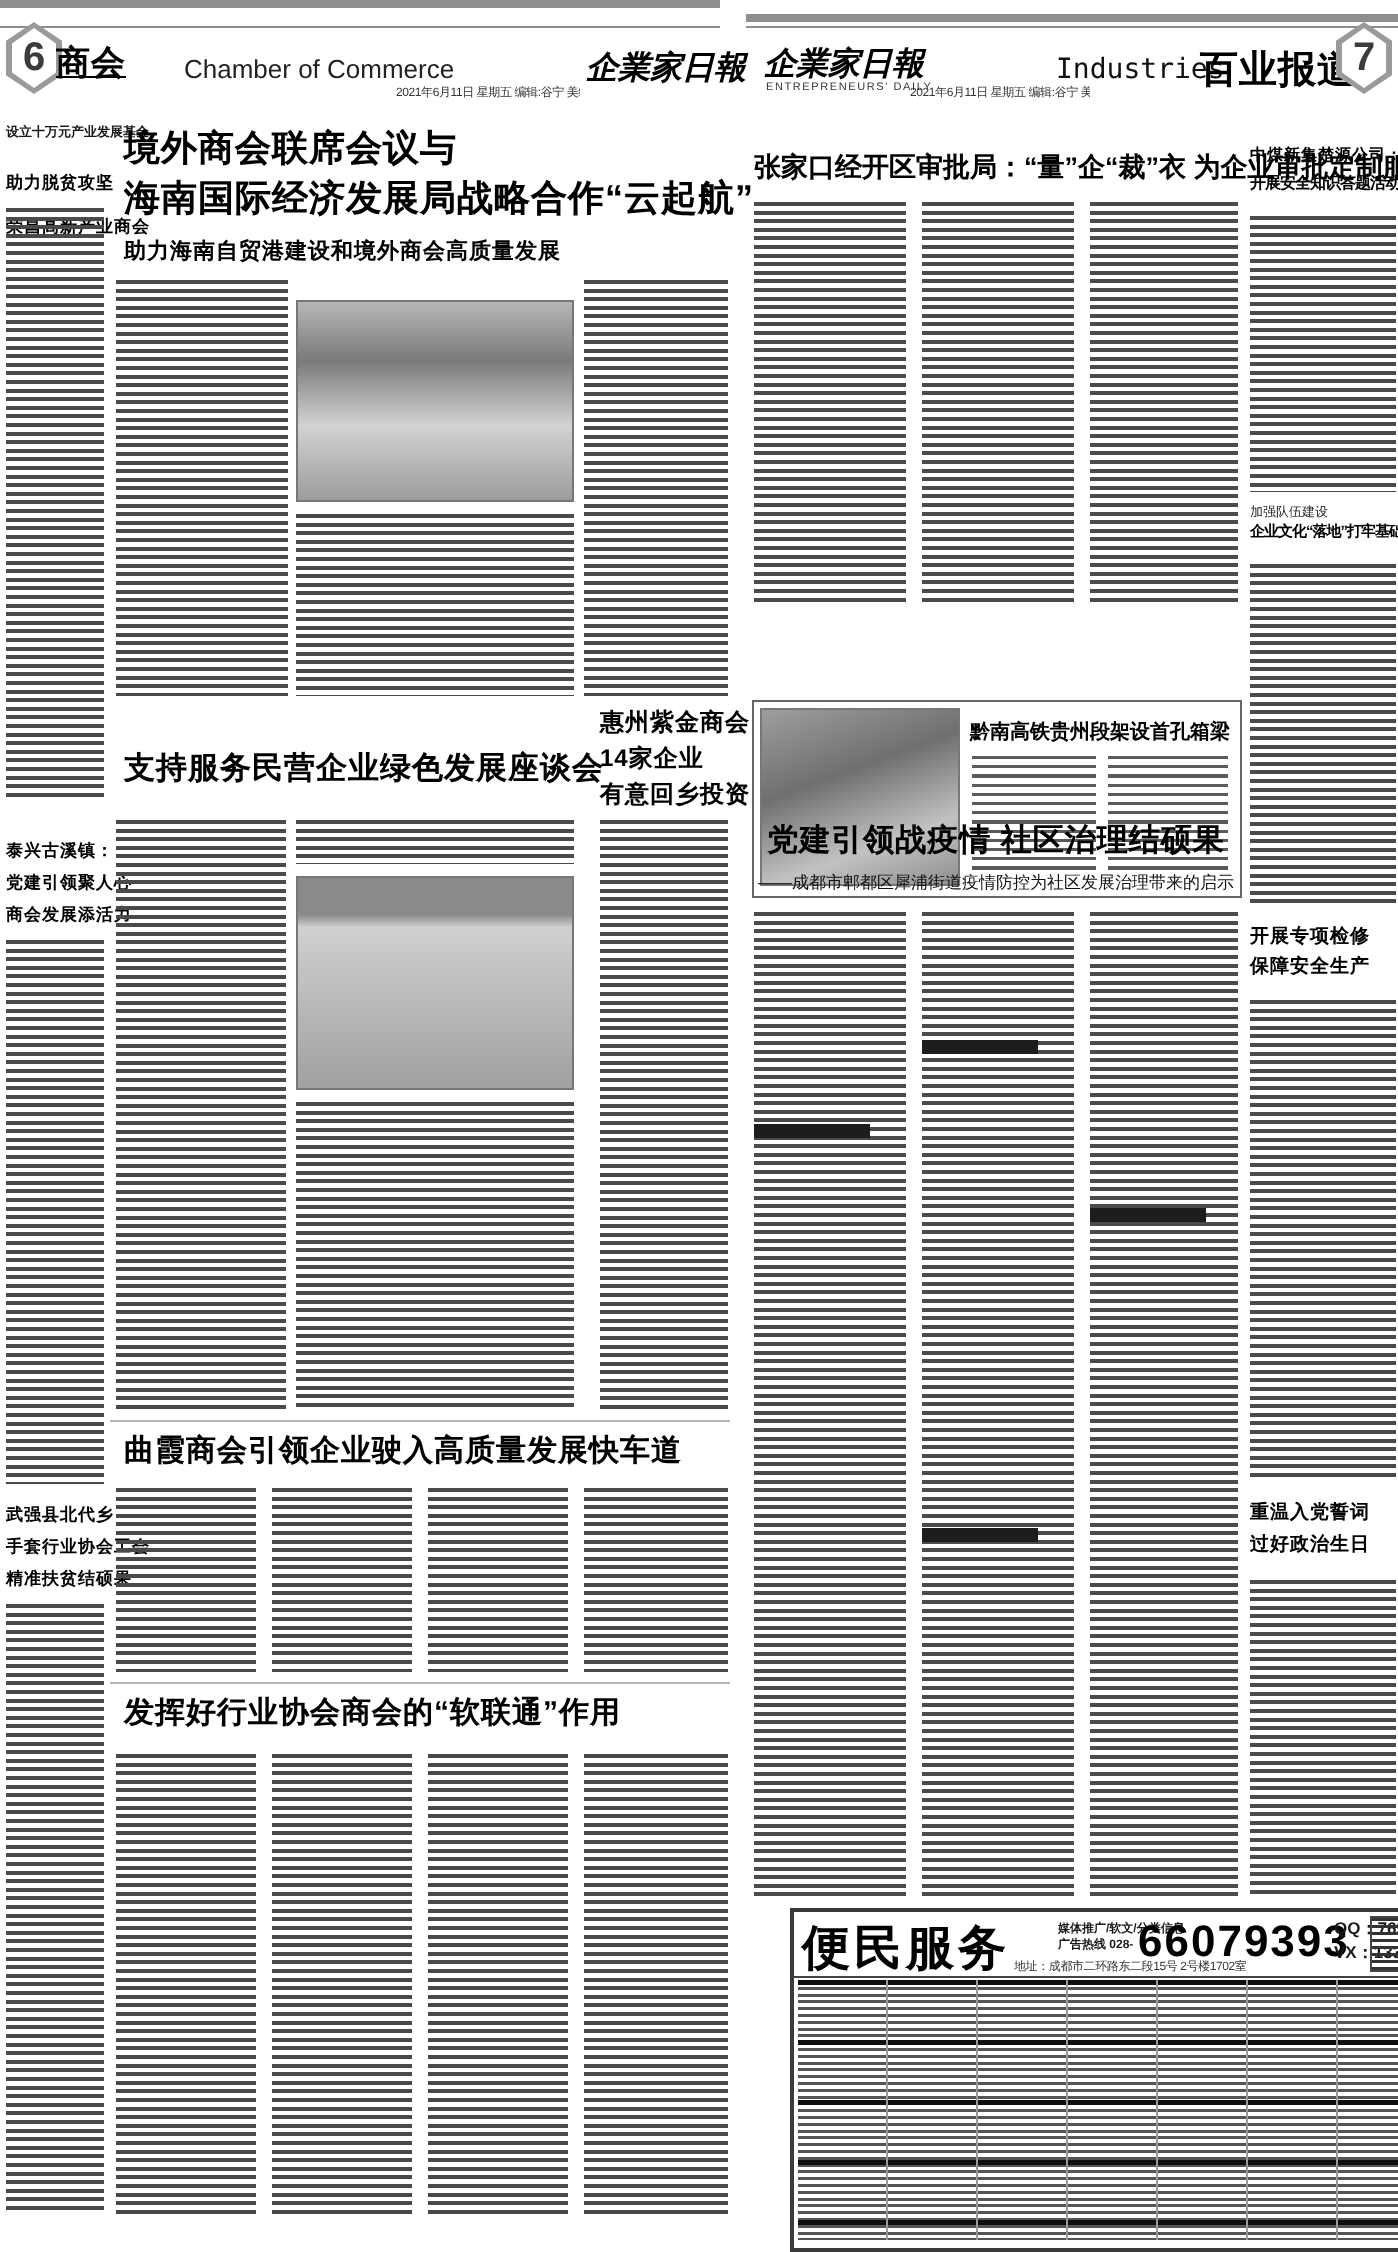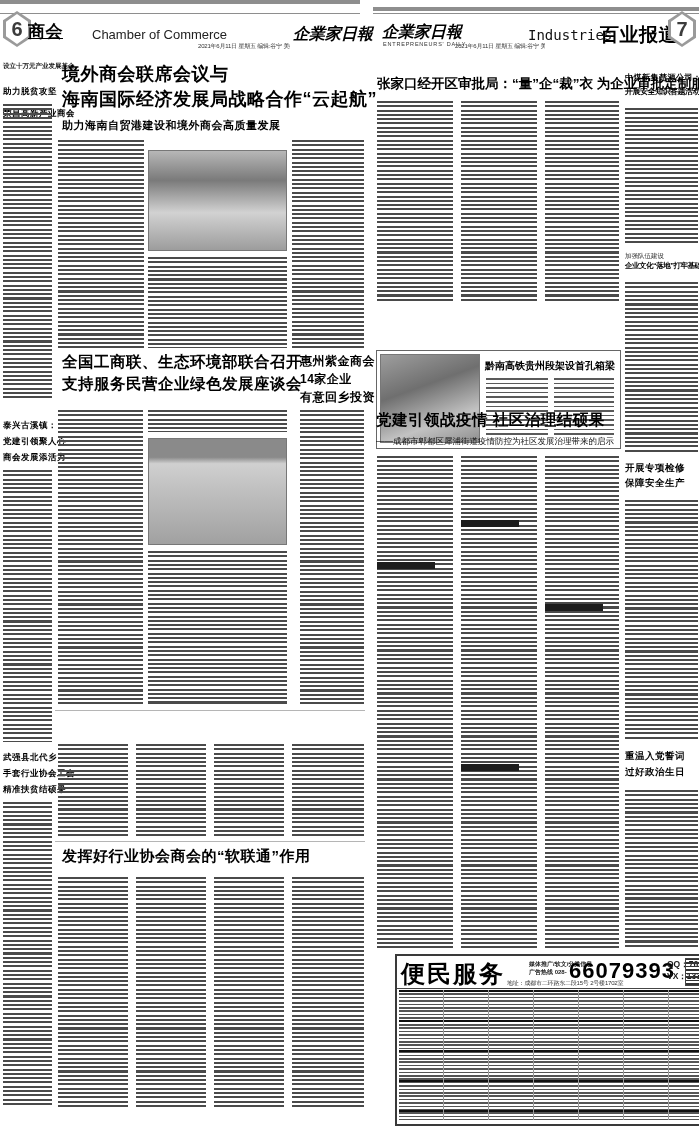--- a/index.html
+++ b/index.html
@@ -20,21 +20,21 @@
   .tiny{font-size:6px;color:#333;white-space:nowrap;letter-spacing:-0.2px;}
   .photo{box-shadow:inset 0 0 0 1px #777;}
   .pbox{border:1px solid #666;}
   .caption-greek{background-image:repeating-linear-gradient(to bottom,#5a5a5a 0,#5a5a5a 1.6px,transparent 1.6px,transparent 4.6px);}
   .svc-box{border:2px solid #3a3a3a;background:#fff;}
   .cls-col{background-image:
       repeating-linear-gradient(to bottom,#0f0f0f 0,#0f0f0f 2.5px,transparent 2.5px,transparent 30px),
       repeating-linear-gradient(to bottom,#555 0,#555 1.5px,transparent 1.5px,transparent 3.4px);
       border-right:1px solid #9a9a9a;}
   .mini-note{border:1px solid #444;background-image:repeating-linear-gradient(to bottom,#333 0,#333 1.5px,transparent 1.5px,transparent 3.5px);}
-  .ctr{text-align:left;}
+  .ctr{text-align:center;}
 </style>
 </head>
 <body>
 
 <div class="sheet">
 
   <div class="abs rule" style="left:0;top:7;width:360px;height:4px;"></div>
   <div class="abs rule" style="left:0;top:13px;width:360px;height:1px;"></div>
 
   <div class="abs hex hex-outer" style="left:3px;top:11px;width:28px;height:36px;">
@@ -62,33 +62,33 @@
 
   <div class="abs b hl" style="left:62px;top:62px;font-size:18px;">境外商会联席会议与</div>
   <div class="abs b hl" style="left:62px;top:87px;font-size:18px;text-align:center;">海南国际经济发展局战略合作“云起航”</div>
   <div class="abs b hl" style="left:62px;top:118px;font-size:11px;">助力海南自贸港建设和境外商会高质量发展</div>
 
   <div class="abs greek" style="left:58px;top:140px;width:86px;height:208px;"></div>
   <div class="abs photo" style="left:148px;top:150px;width:139px;height:101px;background:linear-gradient(180deg,#b9b9b9 0%,#7a7a7a 30%,#d2d2d2 62%,#9b9b9b 100%);"></div>
   <div class="abs greek" style="left:148px;top:257px;width:139px;height:91px;"></div>
   <div class="abs greek" style="left:292px;top:140px;width:72px;height:208px;"></div>
 
-  <div class="abs b hl" style="left:62px;top:352px;font-size:15.5px;">全国工商联、生态环境部联合召开</div>
   <div class="abs b hl" style="left:62px;top:374px;font-size:15.5px;">支持服务民营企业绿色发展座谈会</div>
   <div class="abs greek" style="left:58px;top:410px;width:85px;height:296px;"></div>
   <div class="abs greek" style="left:148px;top:410px;width:139px;height:22px;"></div>
   <div class="abs photo" style="left:148px;top:438px;width:139px;height:107px;background:linear-gradient(180deg,#8a8a8a 0%,#8a8a8a 18%,#d0d0d0 24%,#c4c4c4 42%,#a0a0a0 100%);"></div>
   <div class="abs greek" style="left:148px;top:551px;width:139px;height:155px;"></div>
 
   <div class="abs b hl" style="left:300px;top:353px;font-size:12px;">惠州紫金商会</div>
   <div class="abs b hl" style="left:300px;top:371px;font-size:12px;">14家企业</div>
   <div class="abs b hl" style="left:300px;top:389px;font-size:12px;">有意回乡投资</div>
   <div class="abs greek" style="left:300px;top:410px;width:64px;height:296px;"></div>
 
   <div class="abs hrule" style="left:55px;top:710px;width:310px;height:1px;"></div>
+  <div class="abs b hl" style="left:62px;top:716px;font-size:15px;">曲霞商会引领企业驶入高质量发展快车道</div>
   <div class="abs greek" style="left:58px;top:744px;width:70px;height:92px;"></div>
   <div class="abs greek" style="left:136px;top:744px;width:70px;height:92px;"></div>
   <div class="abs greek" style="left:214px;top:744px;width:70px;height:92px;"></div>
   <div class="abs greek" style="left:292px;top:744px;width:72px;height:92px;"></div>
 
   <div class="abs hrule" style="left:55px;top:841px;width:310px;height:1px;"></div>
   <div class="abs b hl" style="left:62px;top:847px;font-size:15px;">发挥好行业协会商会的“软联通”作用</div>
   <div class="abs greek" style="left:58px;top:877px;width:70px;height:231px;"></div>
   <div class="abs greek" style="left:136px;top:877px;width:70px;height:231px;"></div>
   <div class="abs greek" style="left:214px;top:877px;width:70px;height:231px;"></div>

